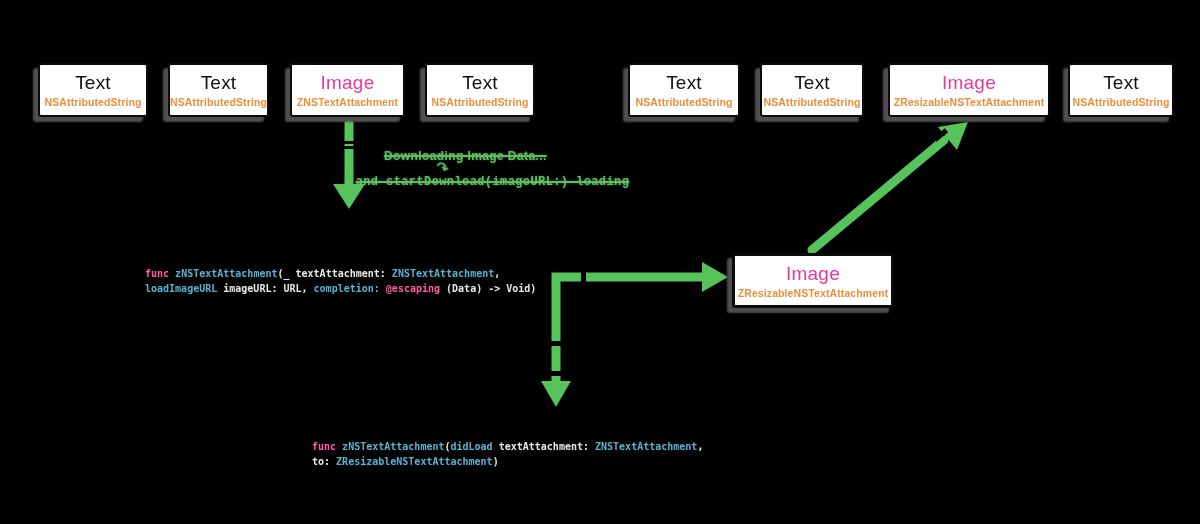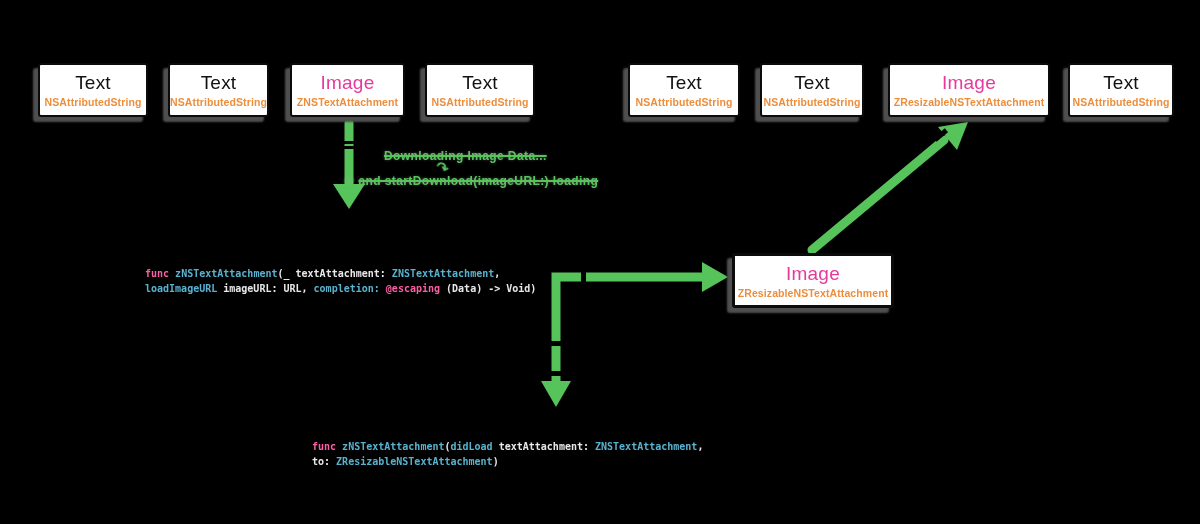--- a/index.html
+++ b/index.html
@@ -122,21 +122,21 @@
     <div class="subtitle">NSAttributedString</div>
   </div>
 
   <div class="node image center-node" style="left:732px;top:253px;width:162px;">
     <div class="title">Image</div>
     <div class="subtitle">ZResizableNSTextAttachment</div>
   </div>
 
   <div class="green-note" style="left:384px;top:149px;">Downloading Image Data...</div>
   <div class="replace-arrow" style="left:436px;top:159px;">↷</div>
-  <div class="green-note" style="left:344px;top:174px;">
+  <div class="green-note" style="left:344px;top:174px;font-family:Liberation Mono, monospace;">
     <span class="scribble">✳</span><span>and startDownload(imageURL:) loading</span>
   </div>
 
   <div class="code" style="left:145px;top:267px;"><span style="color: var(--code-keyword);">func </span><span style="color: var(--code-type);">zNSTextAttachment</span><span style="color: var(--code-plain);">(_ textAttachment: </span><span style="color: var(--code-type);">ZNSTextAttachment</span><span style="color: var(--code-plain);">,</span><br><span style="color: var(--code-type);">loadImageURL</span><span style="color: var(--code-plain);"> imageURL: URL, </span><span style="color: var(--code-type);">completion:</span><span style="color: var(--code-plain);"> </span><span style="color: var(--code-keyword);">@escaping</span><span style="color: var(--code-plain);"> (Data) -&gt; Void)</span></div>
 
   <div class="code" style="left:312px;top:440px;"><span style="color: var(--code-keyword);">func </span><span style="color: var(--code-type);">zNSTextAttachment</span><span style="color: var(--code-plain);">(</span><span style="color: var(--code-type);">didLoad</span><span style="color: var(--code-plain);"> textAttachment: </span><span style="color: var(--code-type);">ZNSTextAttachment</span><span style="color: var(--code-plain);">,</span><br><span style="color: var(--code-plain);">to: </span><span style="color: var(--code-type);">ZResizableNSTextAttachment</span><span style="color: var(--code-plain);">)</span></div>
 
 </div>
 
 </body></html>

